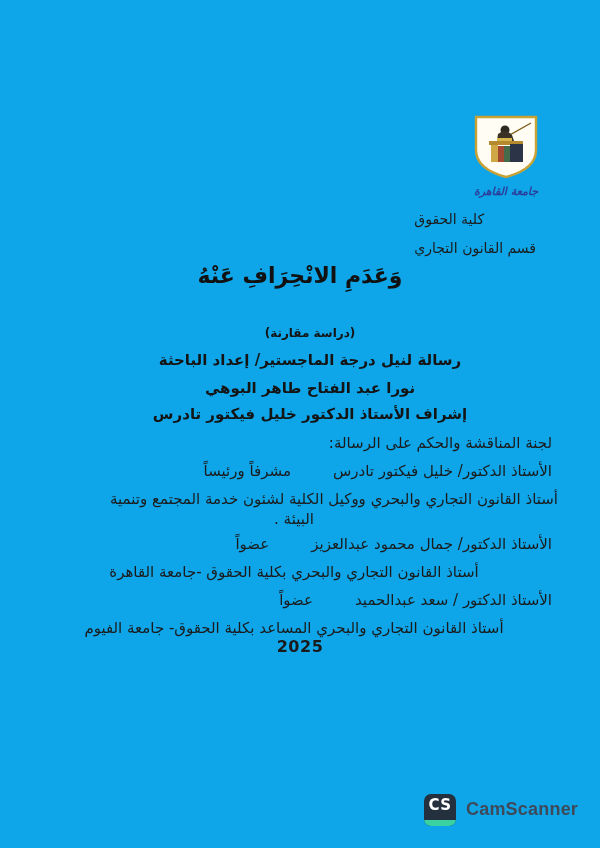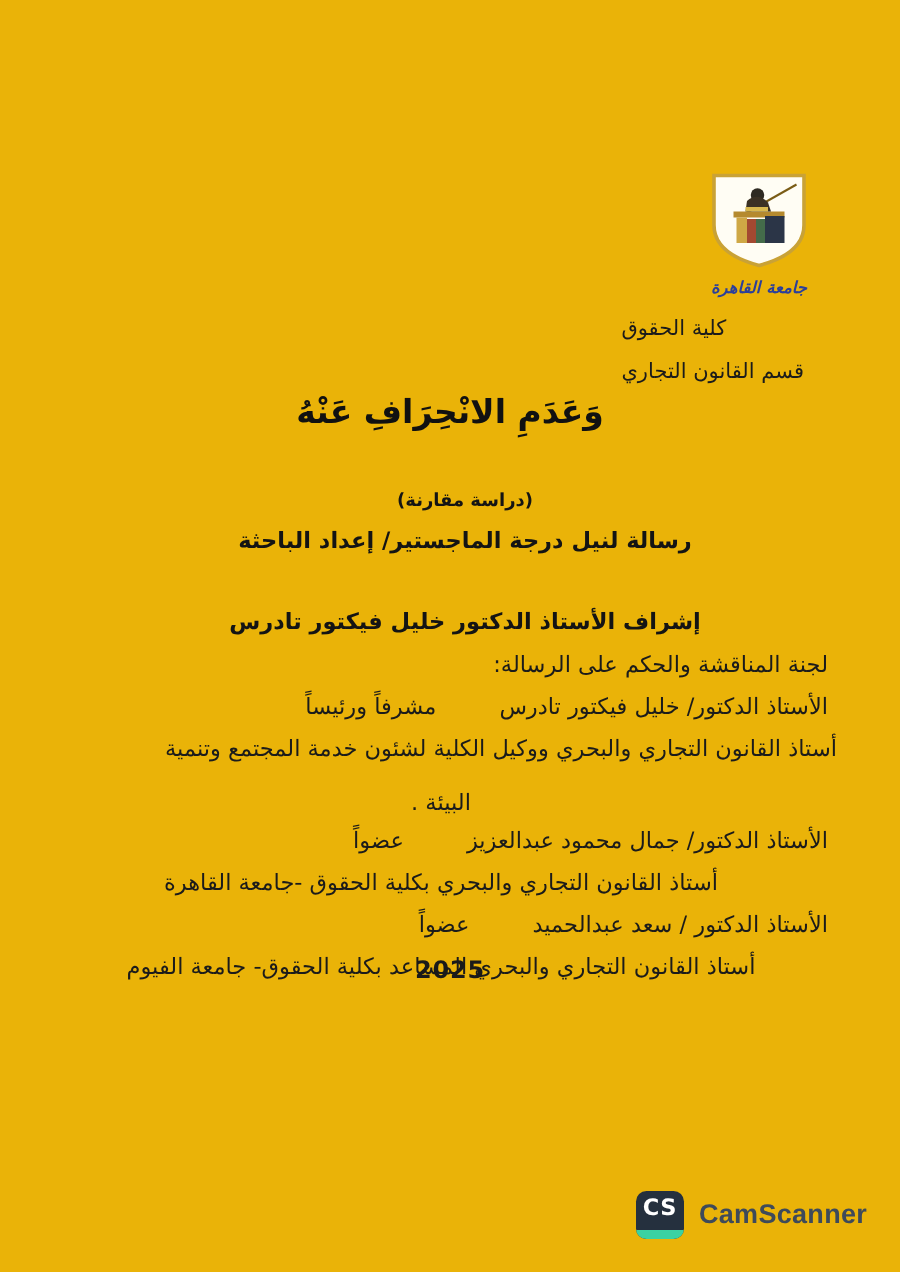--- a/index.html
+++ b/index.html
@@ -6,21 +6,21 @@
     margin: 0; padding: 0;
     width: 600px; height: 848px;
     background: #ffffff;
     font-family: "DejaVu Sans", sans-serif;
     color: #1b1b1b;
     overflow: hidden;
   }
   .page {
     position: relative;
     width: 600px; height: 848px;
-    background: #eab308;
+    background: #0ea5e9;
   }
 
   
   .emblem {
     position: absolute;
     top: 114px; left: 459px;
     width: 94px;
     text-align: center;
   }
   .emblem-caption {
@@ -78,21 +78,21 @@
   .c-line { line-height: 20px; margin-bottom: 8px; }
   .committee-heading { text-align: right; }
   .member-row {
     display: flex;
     direction: rtl;
     gap: 42px;
     align-items: baseline;
   }
   .member-name { white-space: nowrap; }
   .member-role { white-space: nowrap; }
-  .desc-right  { text-align: right; margin-left: -26px; margin-right: -6px; margin-bottom: 16px; }
+  .desc-right  { text-align: right; margin-left: -26px; margin-right: -6px; margin-bottom: 0; }
   .desc-left   { text-align: center; margin-bottom: 5px; }
   .desc-center { text-align: center; }
 
   
   .year {
     position: absolute;
     top: 637px; left: 0; right: 0;
     text-align: center;
     font-size: 16px;
     font-weight: 600;
@@ -162,20 +162,21 @@
   </div>
 
   <div class="title-block">
     <div>وَعَدَمِ الانْحِرَافِ عَنْهُ</div>
   </div>
 
   <div class="center-line study-type">(دراسة مقارنة)</div>
 
   <div class="center-line degree-line">رسالة لنيل درجة الماجستير/ إعداد الباحثة</div>
 
+  <div class="center-line researcher">نورا عبد الفتاح طاهر البوهي</div>
 
   <div class="center-line supervision">إشراف الأستاذ الدكتور خليل فيكتور تادرس</div>
 
   <div class="committee">
     <div class="c-line committee-heading">لجنة المناقشة والحكم على الرسالة:</div>
 
     <div class="c-line member-row">
       <span class="member-name">الأستاذ الدكتور/ خليل فيكتور تادرس</span>
       <span class="member-role">مشرفاً ورئيساً</span>
     </div>

